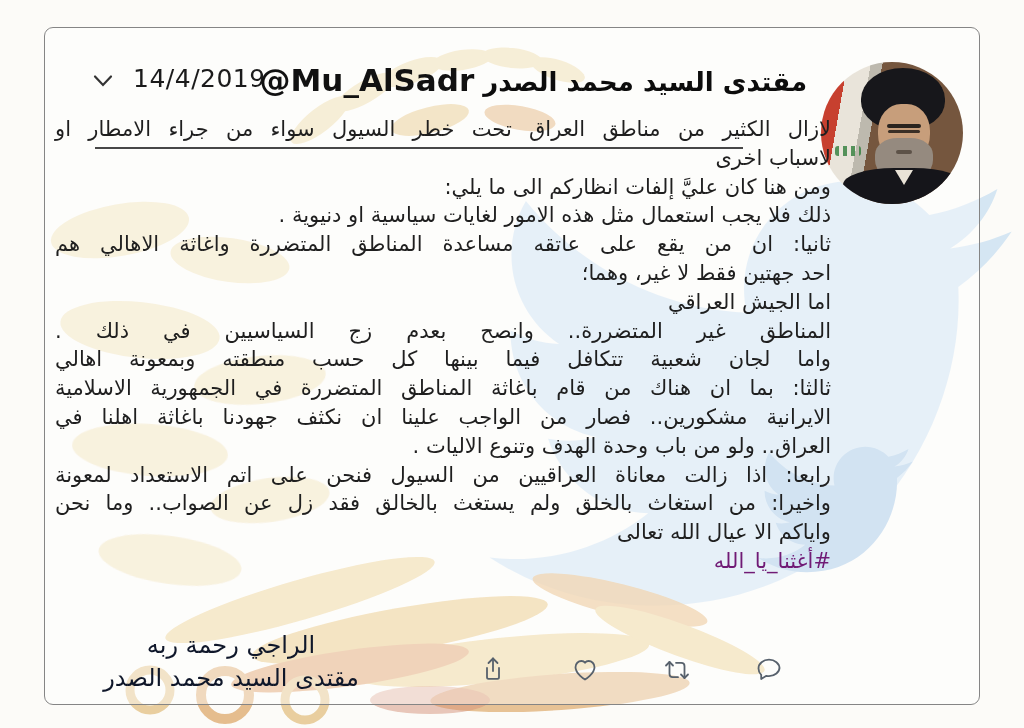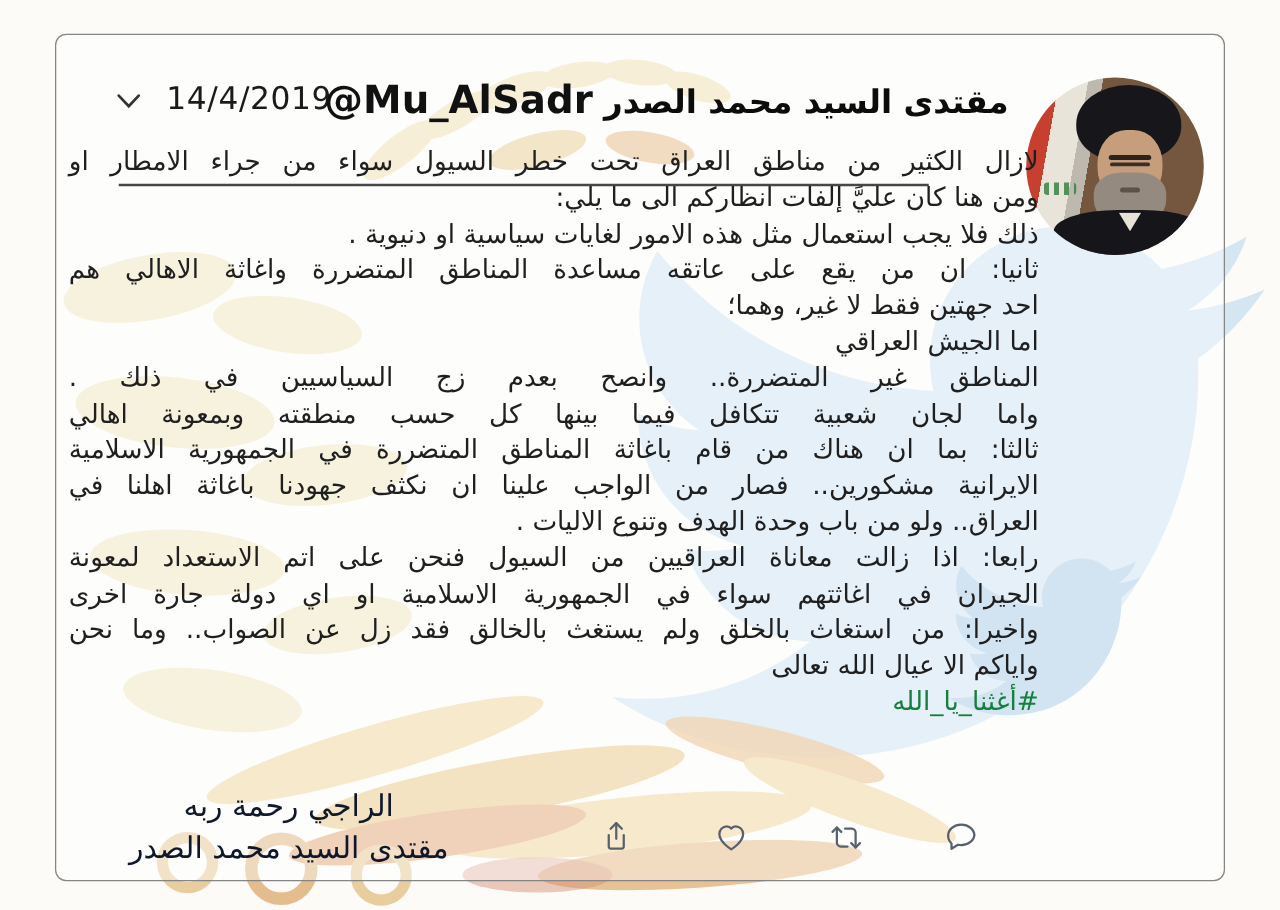--- a/index.html
+++ b/index.html
@@ -121,35 +121,35 @@
     <div class="av-eyes"></div>
     <div class="av-beard"></div>
     <div class="av-mouth"></div>
     <div class="av-body"></div>
     <div class="av-collar"></div>
   </div>
 
   <div class="body-text" dir="rtl">
 
   <div class="bline just">لازال الكثير من مناطق العراق تحت خطر السيول سواء من جراء الامطار او</div>
+      <div class="bline">لاسباب اخرى</div>
       <div class="bline">ومن هنا كان عليَّ إلفات انظاركم الى ما يلي:</div>
       <div class="bline">ذلك فلا يجب استعمال مثل هذه الامور لغايات سياسية او دنيوية .</div>
       <div class="bline just">ثانيا: ان من يقع على عاتقه مساعدة المناطق المتضررة واغاثة الاهالي هم</div>
       <div class="bline">احد جهتين فقط لا غير، وهما؛</div>
       <div class="bline">اما الجيش العراقي</div>
       <div class="bline just">المناطق غير المتضررة.. وانصح بعدم زج السياسيين في ذلك .</div>
       <div class="bline just">واما لجان شعبية تتكافل فيما بينها كل حسب منطقته وبمعونة اهالي</div>
       <div class="bline just">ثالثا: بما ان هناك من قام باغاثة المناطق المتضررة في الجمهورية الاسلامية</div>
       <div class="bline just">الايرانية مشكورين.. فصار من الواجب علينا ان نكثف جهودنا باغاثة اهلنا في</div>
       <div class="bline">العراق.. ولو من باب وحدة الهدف وتنوع الاليات .</div>
       <div class="bline just">رابعا: اذا زالت معاناة العراقيين من السيول فنحن على اتم الاستعداد لمعونة</div>
-      <div class="bline just">الجيران في اغاثتهم سواء في الجمهورية الاسلامية او اي دولة جارة اخرى</div>
       <div class="bline just">واخيرا: من استغاث بالخلق ولم يستغث بالخالق فقد زل عن الصواب.. وما نحن</div>
       <div class="bline">واياكم الا عيال الله تعالى</div>
-      <div class="hashtag" style="color: #15803d;">#أغثنا_يا_الله</div>
+      <div class="hashtag" style="color: #701a75;">#أغثنا_يا_الله</div>
     </div>
 
   <div class="signature" dir="rtl">
     <div>الراجي رحمة ربه</div>
     <div>مقتدى السيد محمد الصدر</div>
   </div>
 
   <div class="actions">
     <button class="act" title="">
       <svg viewBox="0 0 32 32" width="32" height="32" fill="none" stroke="#57616c" stroke-width="1.8" stroke-linecap="round" stroke-linejoin="round">

